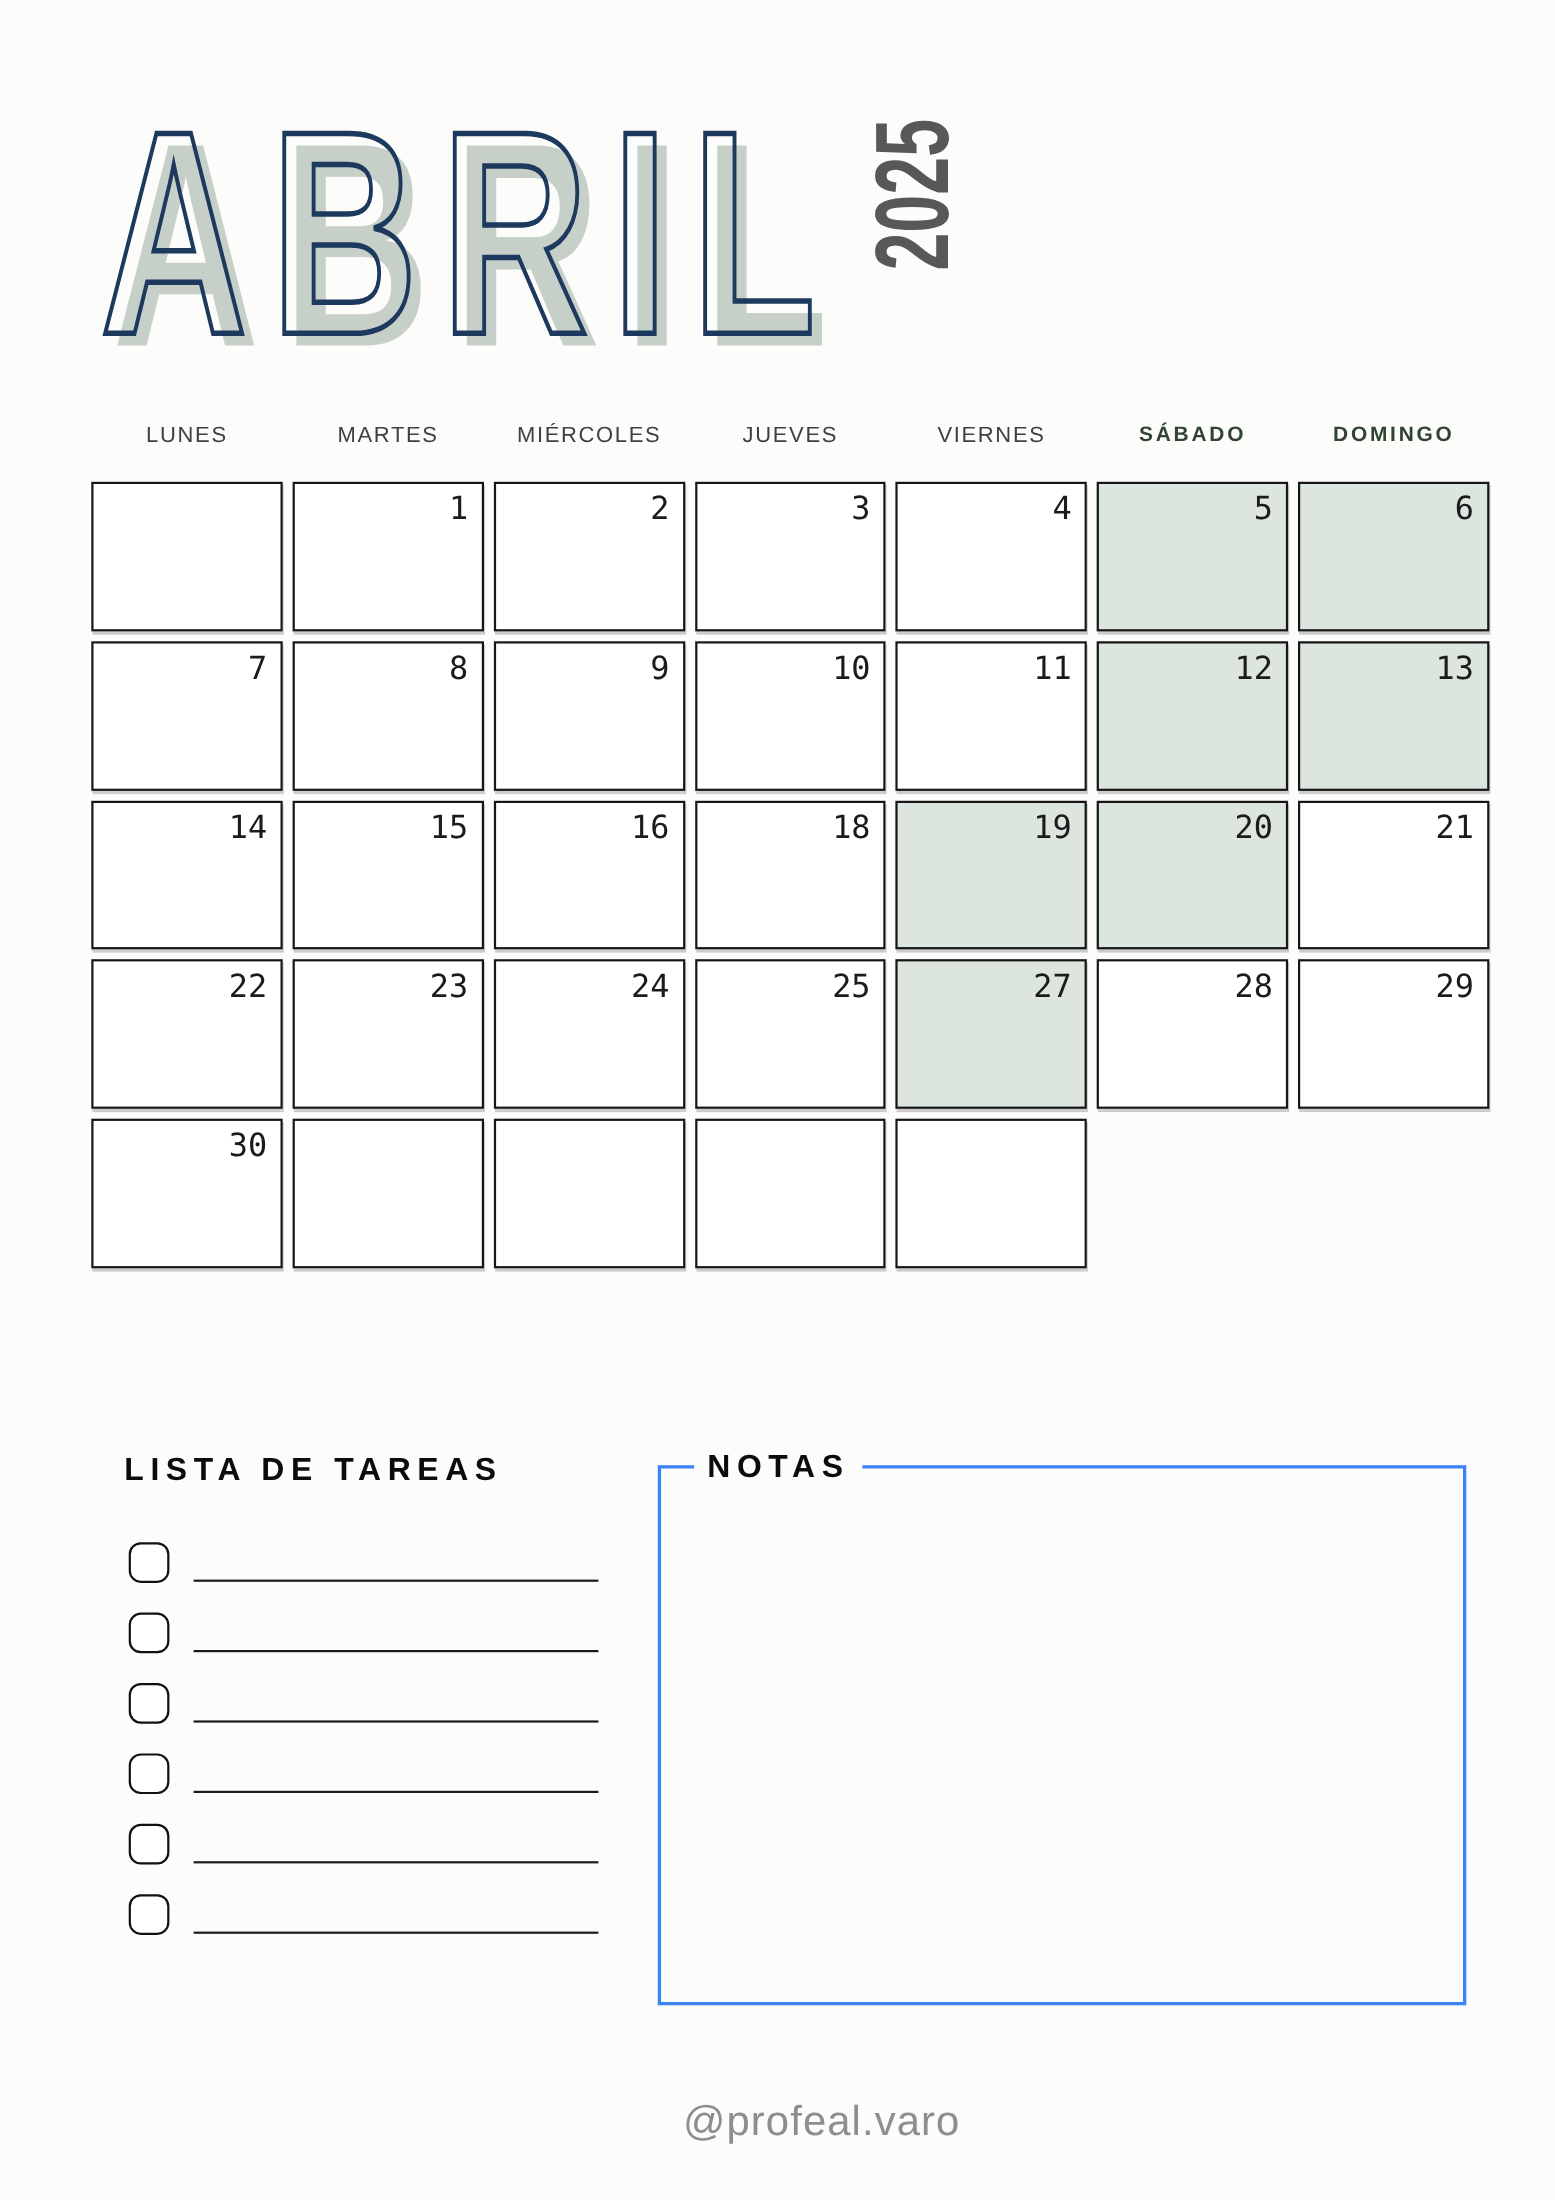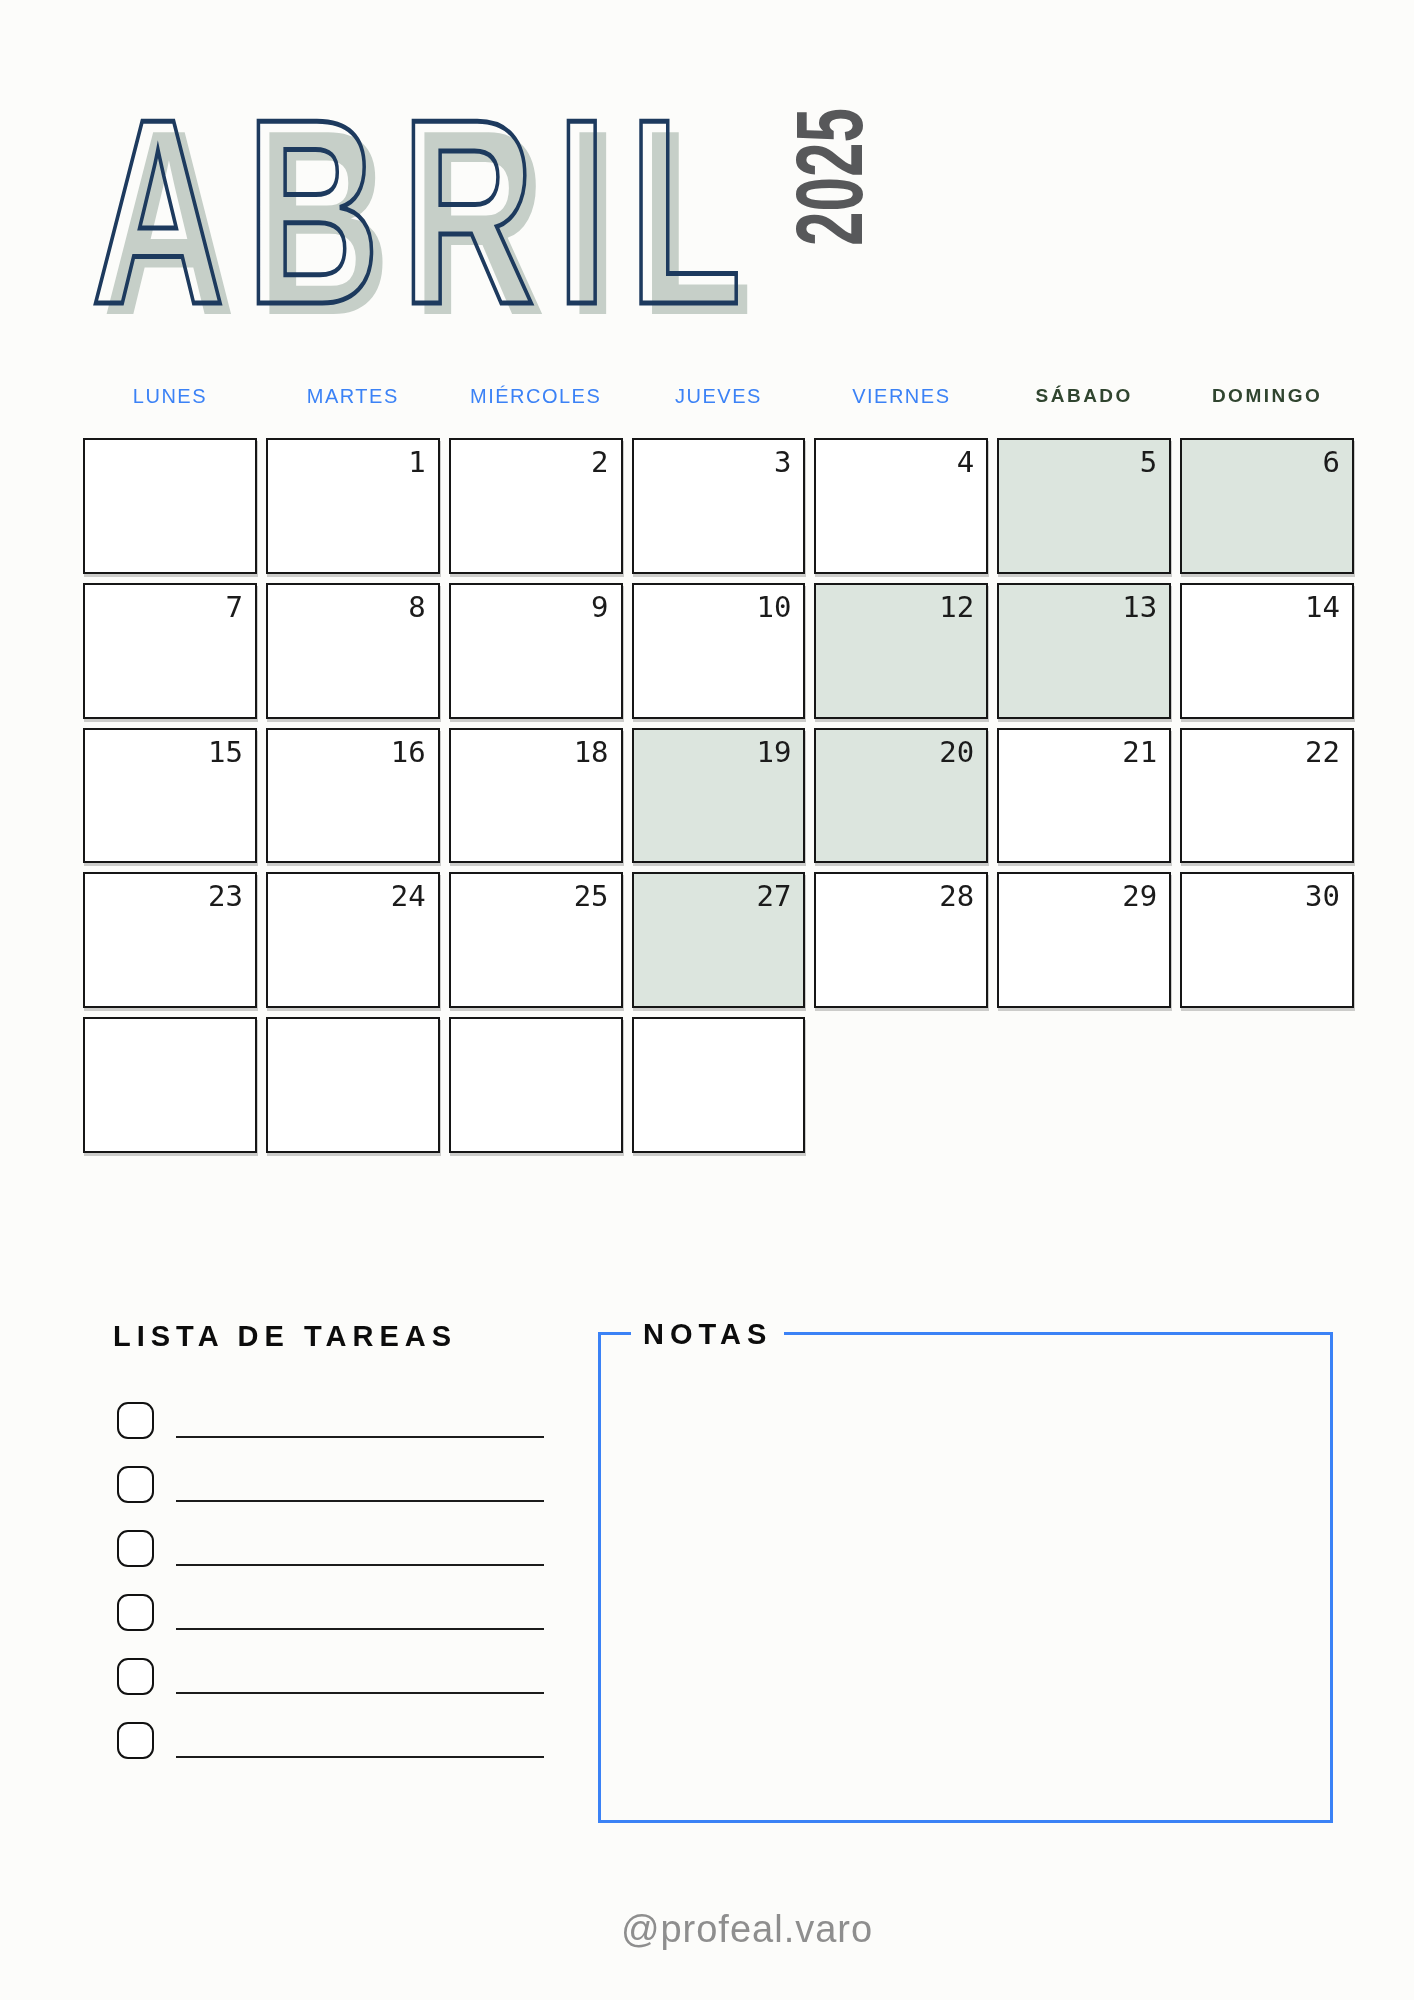--- a/index.html
+++ b/index.html
@@ -47,21 +47,21 @@
     font-size:95px;
   }
 
   
   .weekday-row{
     position:absolute;left:83px;top:381px;width:1271px;height:30px;
     display:grid;grid-template-columns:repeat(7,1fr);column-gap:9px;
   }
   .weekday-row span{
     display:flex;align-items:center;justify-content:center;
-    font-size:20px;letter-spacing:1.5px;color:#3b82f6;
+    font-size:20px;letter-spacing:1.5px;color:#404040;
   }
   .weekday-row span.weekend{
     font-weight:bold;font-size:19px;letter-spacing:2.5px;color:var(--weekend-head);
   }
 
   
   .calendar-grid{
     position:absolute;left:83px;top:438px;width:1271px;height:715px;
     display:grid;grid-template-columns:repeat(7,1fr);grid-template-rows:repeat(5,1fr);
     gap:9px;
@@ -163,20 +163,23 @@
       </div>
       <div class="cell">
         <span class="day">8</span>
       </div>
       <div class="cell">
         <span class="day">9</span>
       </div>
       <div class="cell">
         <span class="day">10</span>
       </div>
+      <div class="cell">
+        <span class="day">11</span>
+      </div>
       <div class="cell weekend">
         <span class="day">12</span>
       </div>
       <div class="cell weekend">
         <span class="day">13</span>
       </div>
       <div class="cell">
         <span class="day">14</span>
       </div>
       <div class="cell">

